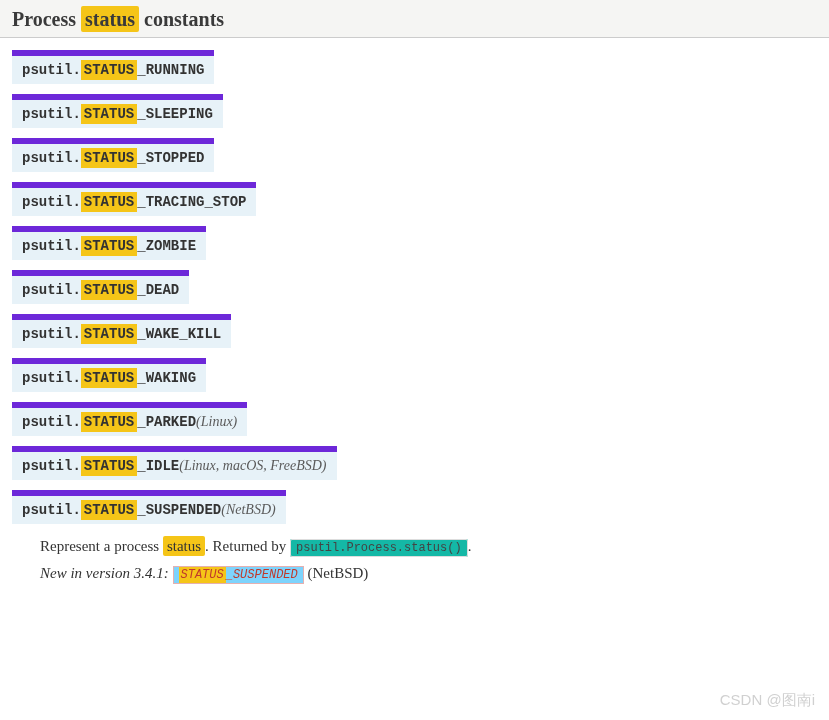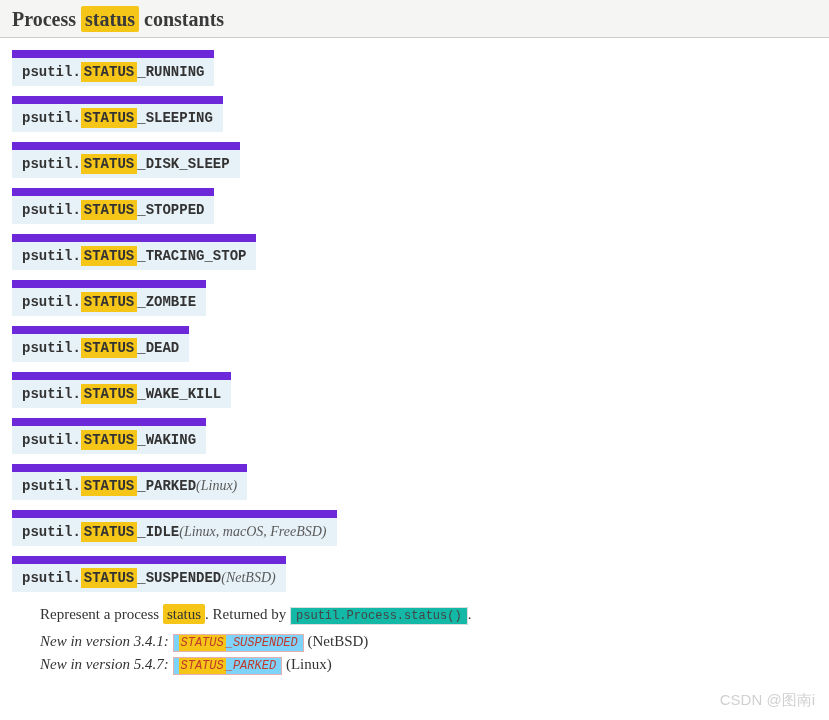--- a/index.html
+++ b/index.html
@@ -24,21 +24,21 @@
     padding: 2px 4px;
     border-radius: 2px;
   }
   .definitions {
     padding: 12px 12px 0 12px;
   }
   dl { margin: 0; }
   dt.sig {
     display: inline-block;
     background: #e7f2f8;
-    border-top: 8px solid #6d28d9;
+    border-top: 6px solid #6d28d9;
     padding: 6px 10px 6px 10px;
     font-family: 'Courier New', Courier, monospace;
     font-weight: 700;
     font-size: 14px;
     color: #333;
     margin-bottom: 10px;
   }
   dt.sig .module { font-weight: 700; }
   dt.sig .hlcode {
     background: #f5c518;
@@ -103,31 +103,29 @@
 <body>
 
 <div class="heading-bar">
   <span>Process </span><span class="hl">status</span><span> constants</span>
 </div>
 
 <div class="definitions">
   <dl id="deflist">
       <div><dt class="sig"><span class="module">psutil.</span><span class="hlcode">STATUS</span><span class="suffix">_RUNNING</span></dt></div>
       <div><dt class="sig"><span class="module">psutil.</span><span class="hlcode">STATUS</span><span class="suffix">_SLEEPING</span></dt></div>
-      <div><dt class="sig"><span class="module">psutil.</span><span class="hlcode">STATUS</span><span class="suffix">_DISK_SLEEP</span></dt></div>
       <div><dt class="sig"><span class="module">psutil.</span><span class="hlcode">STATUS</span><span class="suffix">_STOPPED</span></dt></div>
       <div><dt class="sig"><span class="module">psutil.</span><span class="hlcode">STATUS</span><span class="suffix">_TRACING_STOP</span></dt></div>
       <div><dt class="sig"><span class="module">psutil.</span><span class="hlcode">STATUS</span><span class="suffix">_ZOMBIE</span></dt></div>
       <div><dt class="sig"><span class="module">psutil.</span><span class="hlcode">STATUS</span><span class="suffix">_DEAD</span></dt></div>
       <div><dt class="sig"><span class="module">psutil.</span><span class="hlcode">STATUS</span><span class="suffix">_WAKE_KILL</span></dt></div>
       <div><dt class="sig"><span class="module">psutil.</span><span class="hlcode">STATUS</span><span class="suffix">_WAKING</span></dt></div>
       <div><dt class="sig"><span class="module">psutil.</span><span class="hlcode">STATUS</span><span class="suffix">_PARKED</span><span class="paren">(</span><span class="platform">Linux</span><span class="paren">)</span></dt></div>
       <div><dt class="sig"><span class="module">psutil.</span><span class="hlcode">STATUS</span><span class="suffix">_IDLE</span><span class="paren">(</span><span class="platform">Linux, macOS, FreeBSD</span><span class="paren">)</span></dt></div>
       <div><dt class="sig"><span class="module">psutil.</span><span class="hlcode">STATUS</span><span class="suffix">_SUSPENDED</span><span class="paren">(</span><span class="platform">NetBSD</span><span class="paren">)</span></dt></div>
       <dd>
         <p><span>Represent a process </span><span class="hl">status</span><span>. Returned by </span><span class="literal">psutil.Process.status()</span><span>.</span></p>
         <p class="versionadded"><span>New in version 3.4.1: </span><span class="red-code"><span class="hlcode">STATUS</span><span>_SUSPENDED</span></span><span style="font-style: normal;"> (NetBSD)</span></p>
-        <p class="versionadded"><span>New in version 5.4.7: </span><span class="red-code"><span class="hlcode">STATUS</span><span>_PARKED</span></span><span style="font-style: normal;"> (Linux)</span></p>
       </dd>
     </dl>
 </div>
 
 <div class="watermark">CSDN @图南i</div>
 
 </body></html>

